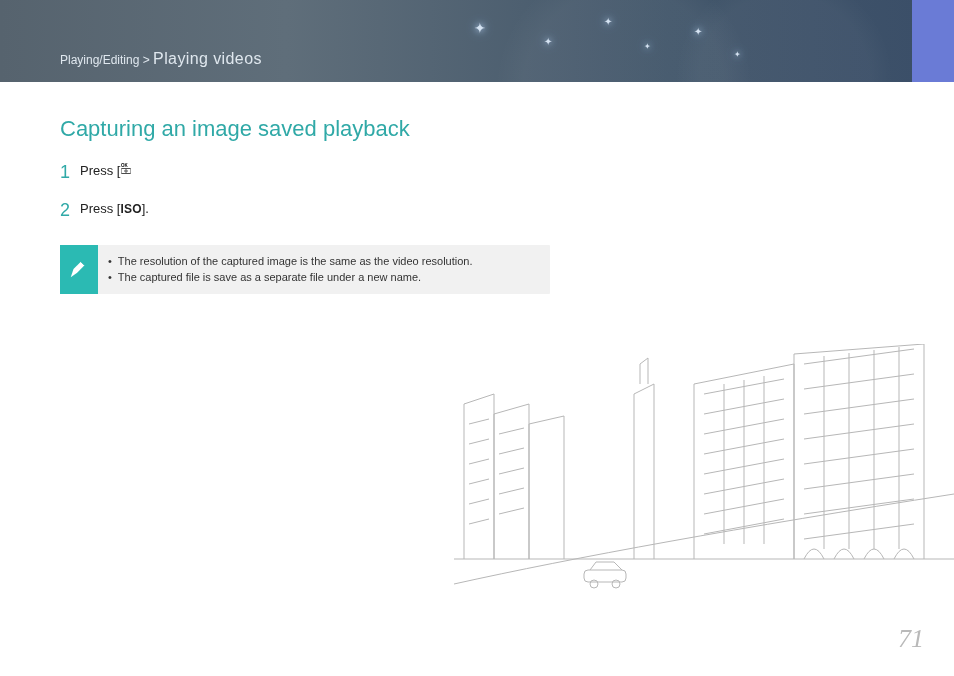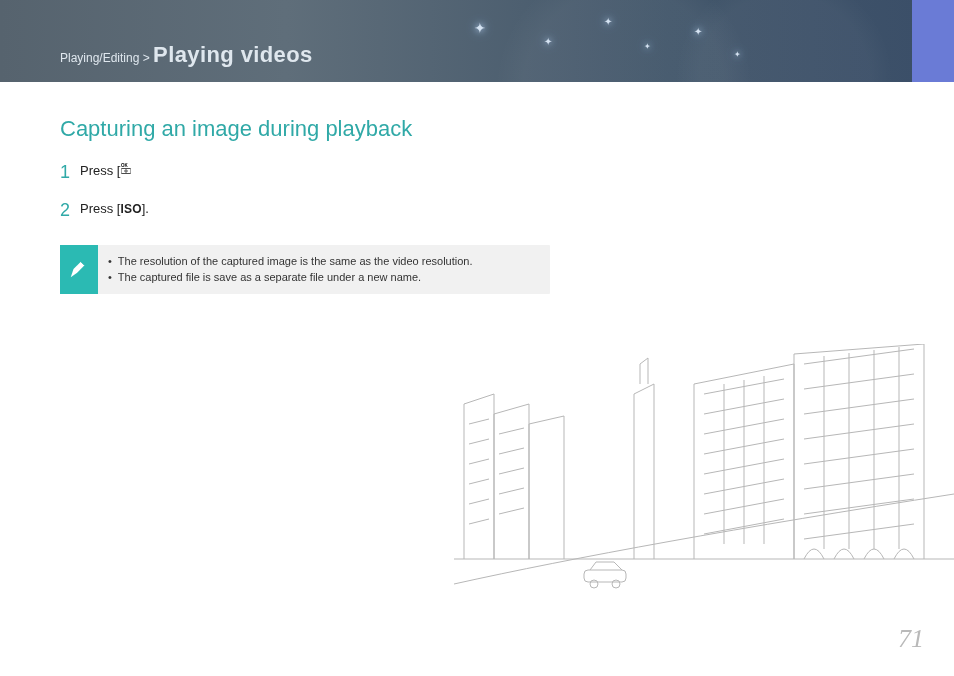--- a/index.html
+++ b/index.html
@@ -54,22 +54,22 @@
     background: #6a7bd6;
   }
   .breadcrumb {
     position: absolute;
     left: 60px;
     bottom: 14px;
     font-size: 12px;
     color: #dfe7ee;
   }
   .breadcrumb .title {
-    font-size: 22px;
-    font-weight: 700;
+    font-size: 16px;
+    font-weight: 400;
     letter-spacing: 0.4px;
   }
 
   .content {
     padding: 34px 60px 0 60px;
     width: 580px;
   }
   .section-heading {
     color: #30a9a7;
     font-size: 22px;
@@ -160,21 +160,21 @@
     <span style="left:260px; top:18px;">✦</span>
     <span style="left:300px; top:42px; font-size:8px;">✦</span>
   </div>
   <div class="tab"></div>
   <div class="breadcrumb">
     <span>Playing/Editing</span><span> &gt; </span><span class="title">Playing videos</span>
   </div>
 </div>
 
 <div class="content">
-  <h2 class="section-heading">Capturing an image during playback</h2>
+  <h2 class="section-heading">Capturing an image saved playback</h2>
 
   <div class="step">
     <div class="step-num">1</div>
     <div class="step-text">
       <span>Press [</span><span class="icon-inline"><svg width="10" height="12" viewBox="0 0 10 12">
             <text x="0" y="5" font-size="4.5" font-family="Arial" font-weight="bold">OK</text>
             <rect x="0" y="6.5" width="10" height="5" rx="1" fill="none" stroke="#000" stroke-width="0.7"></rect>
             <circle cx="5" cy="9" r="1.2" fill="none" stroke="#000" stroke-width="0.7"></circle>
           </svg></span>
     </div>

